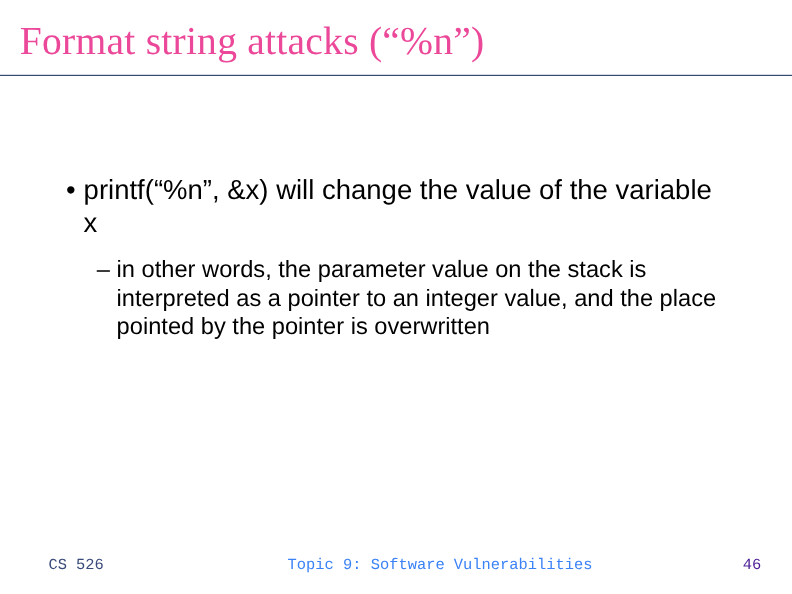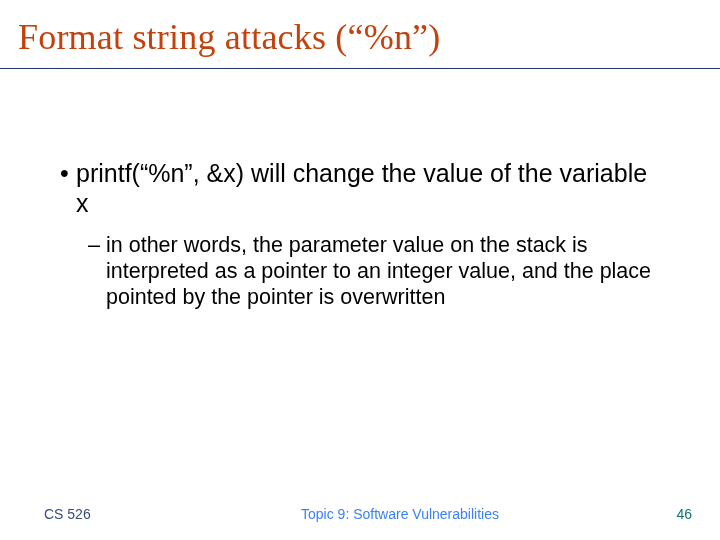--- a/index.html
+++ b/index.html
@@ -1,37 +1,37 @@
 <!DOCTYPE html>
 <html><head>
 <meta charset="utf-8">
 <style>
   * { margin: 0; padding: 0; box-sizing: border-box; }
   html, body { width: 720px; height: 540px; background: #fff; font-family: Arial, Helvetica, sans-serif; color: #000; }
   .slide { position: relative; width: 720px; height: 540px; }
   .title {
     font-family: "Times New Roman", Times, serif;
-    color: #c2410c;
+    color: #ec4899;
     font-size: 36px;
     font-weight: 400;
     padding: 16px 18px 10px 18px;
     letter-spacing: 0.2px;
   }
   .rule { border: none; border-top: 1px solid #1f3864; margin: 0 0 0 0; }
   .body { padding: 90px 60px 0 60px; }
   .bullet-l1 { display: flex; align-items: flex-start; font-size: 25px; line-height: 1.18; margin-bottom: 14px; }
   .bullet-l1 .dot { width: 16px; flex: 0 0 16px; text-align: left; }
   .bullet-l1 .txt { flex: 1; }
   .bullet-l2 { display: flex; align-items: flex-start; font-size: 21.5px; line-height: 1.22; margin-left: 28px; }
   .bullet-l2 .dash { width: 18px; flex: 0 0 18px; text-align: left; }
   .bullet-l2 .txt { flex: 1; }
-  .footer { position: absolute; bottom: 18px; left: 0; width: 100%; display: flex; align-items: center; }
+  .footer { position: absolute; bottom: 18px; left: 0; width: 100%; display: flex; align-items: center; font-family: Liberation Mono, monospace; }
   .footer .course { font-size: 14px; color: #3a4a7a; padding-left: 44px; width: 200px; }
   .footer .topic { font-size: 14px; color: #3b82f6; flex: 1; text-align: center; padding-right: 60px; }
-  .footer .pagenum { font-size: 14px; color: #0f766e; padding-right: 28px; width: 60px; text-align: right; }
+  .footer .pagenum { font-size: 14px; color: #4c1d95; padding-right: 28px; width: 60px; text-align: right; }
 </style>
 </head>
 <body>
 
 <div class="slide">
 
   <div class="title">Format string attacks (“%n”)</div>
   <hr class="rule">
 
   <div class="body">

